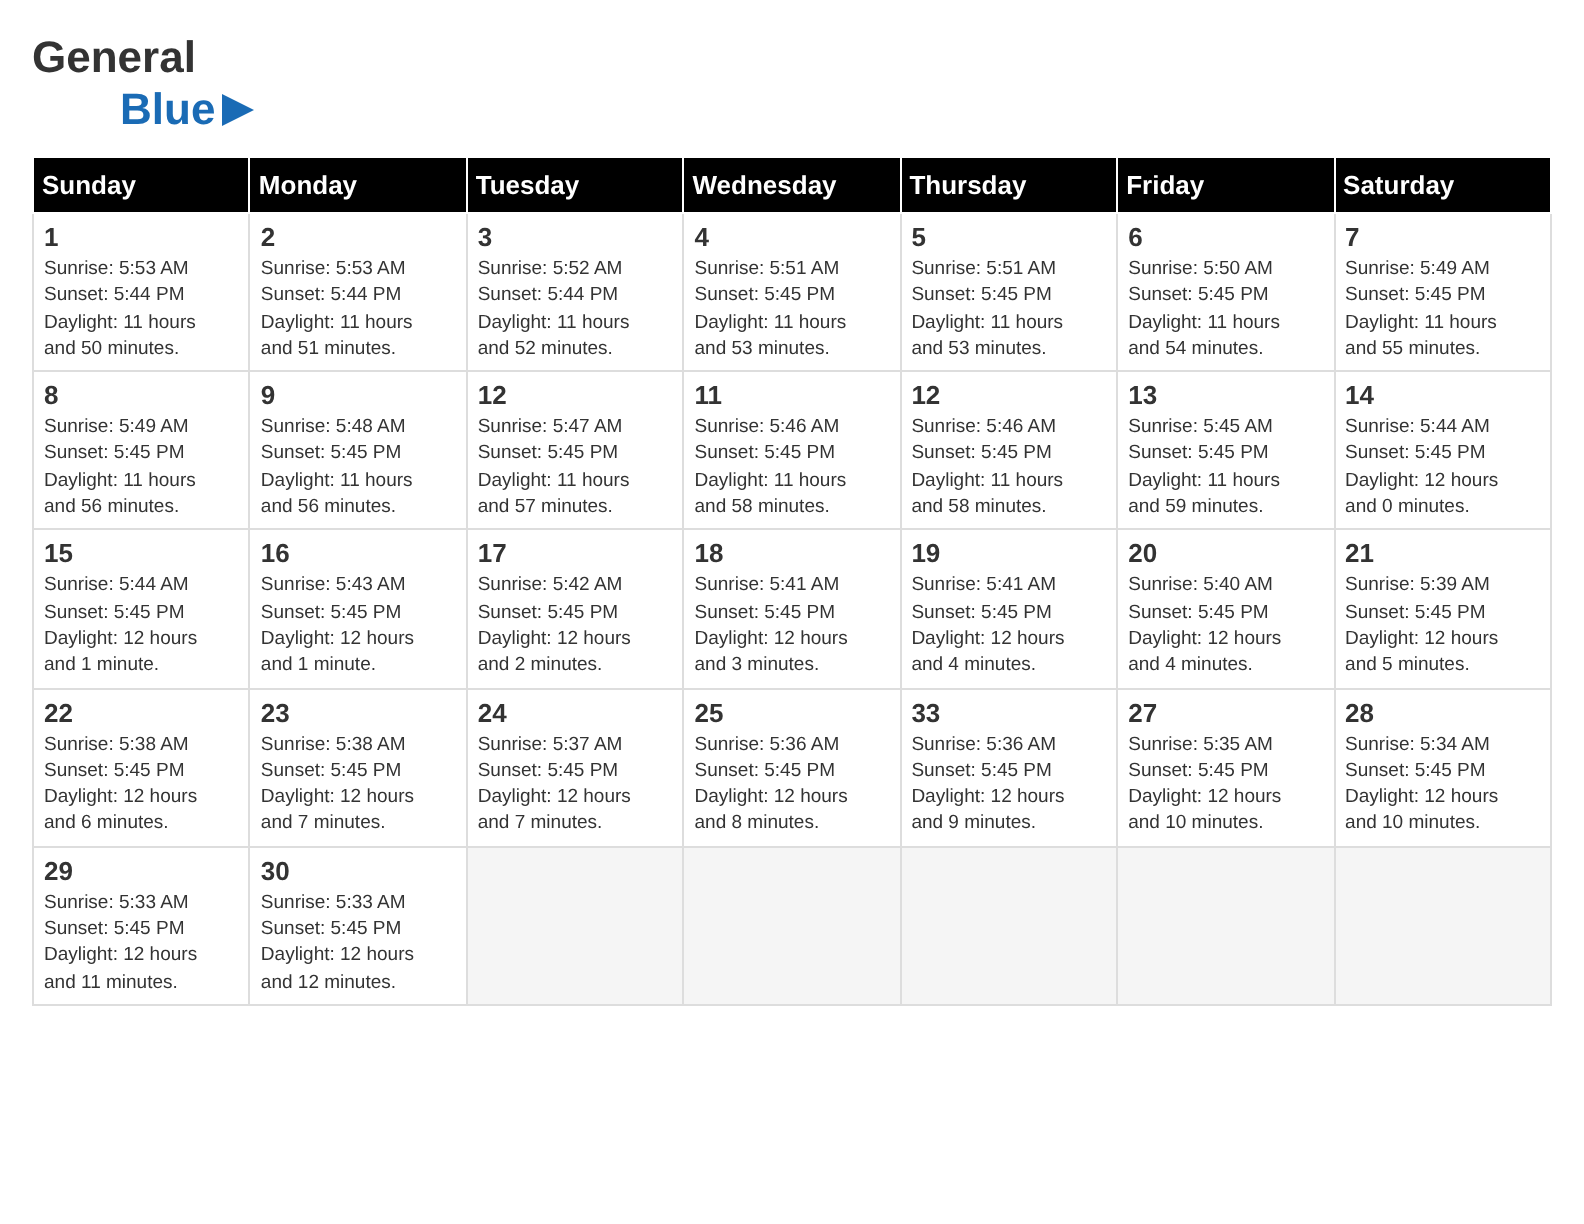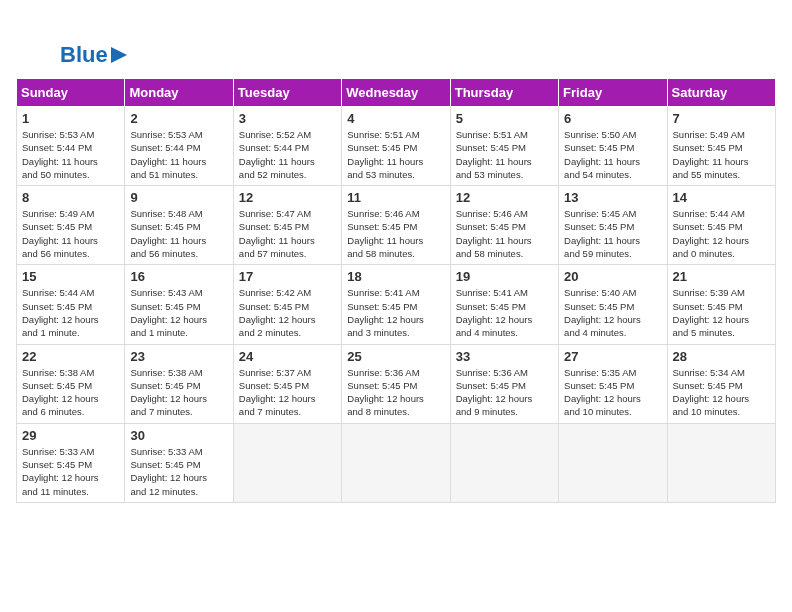--- a/index.html
+++ b/index.html
@@ -35,21 +35,21 @@
     }
     .location {
       font-size: 16px;
       color: #555;
     }
     .calendar {
       width: 100%;
       border-collapse: collapse;
     }
     .calendar th {
-      background: #a21caf;
+      background: #000000;
       color: #fff;
       font-size: 13px;
       font-weight: bold;
       padding: 6px 4px;
       text-align: left;
       border: 1px solid #fff;
     }
     .calendar td {
       vertical-align: top;
       border: 1px solid #ddd;
@@ -77,21 +77,21 @@
     }
     tr { border-bottom: 1px solid #ddd; }
   </style>
 </head>
 <body>
 
 <div class="header">
   <div class="logo">
     <div class="logo-row">
       <div style="font-size:22px;font-weight:bold;color:#333;">
-        <br>
+        <span style="color:#333;">General</span><br>
         <div style="display:flex;align-items:center;">
           <span style="color:#1a6bb5;font-weight:bold;font-size:22px;margin-left:44px;">Blue</span>
           <div style="width:0;height:0;border-top:8px solid transparent;border-bottom:8px solid transparent;border-left:16px solid #1a6bb5;margin-left:3px;"></div>
         </div>
       </div>
     </div>
   </div>
   <div class="title-block">
   </div>
 </div>

